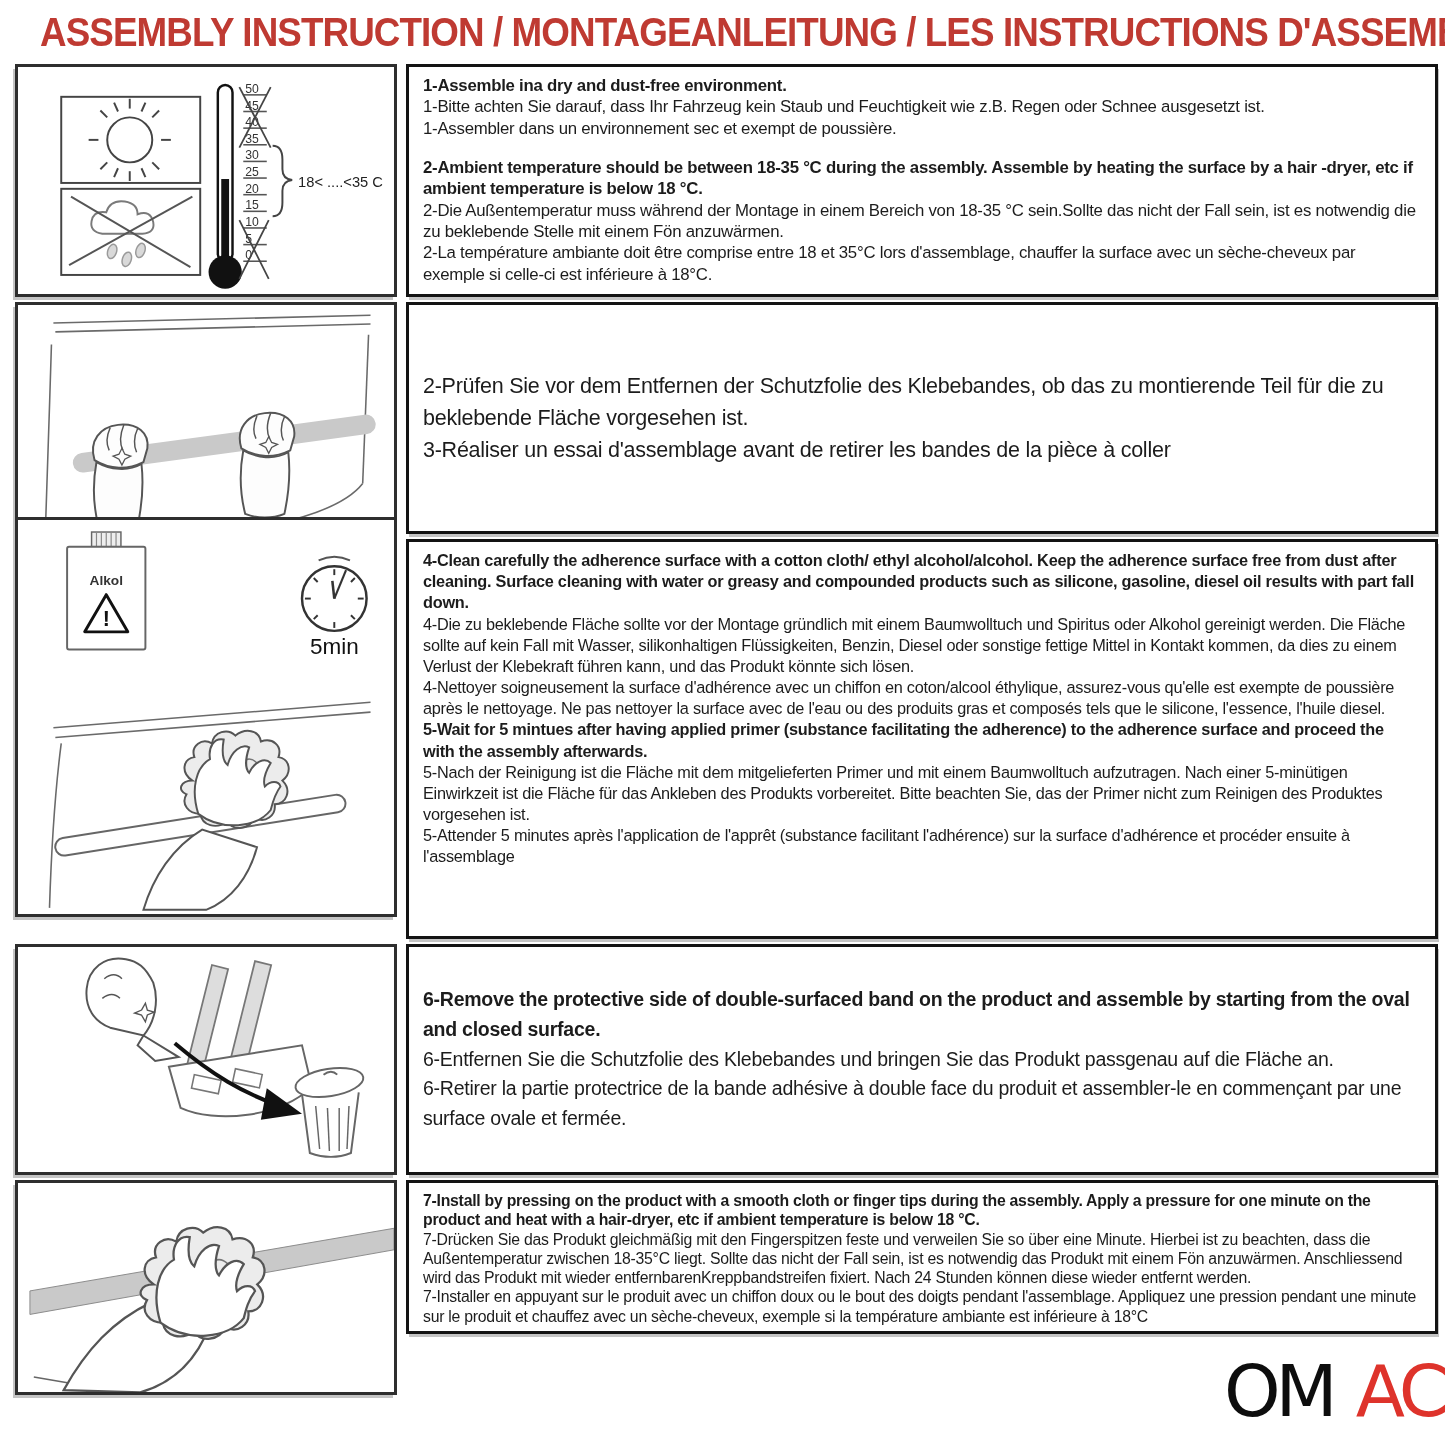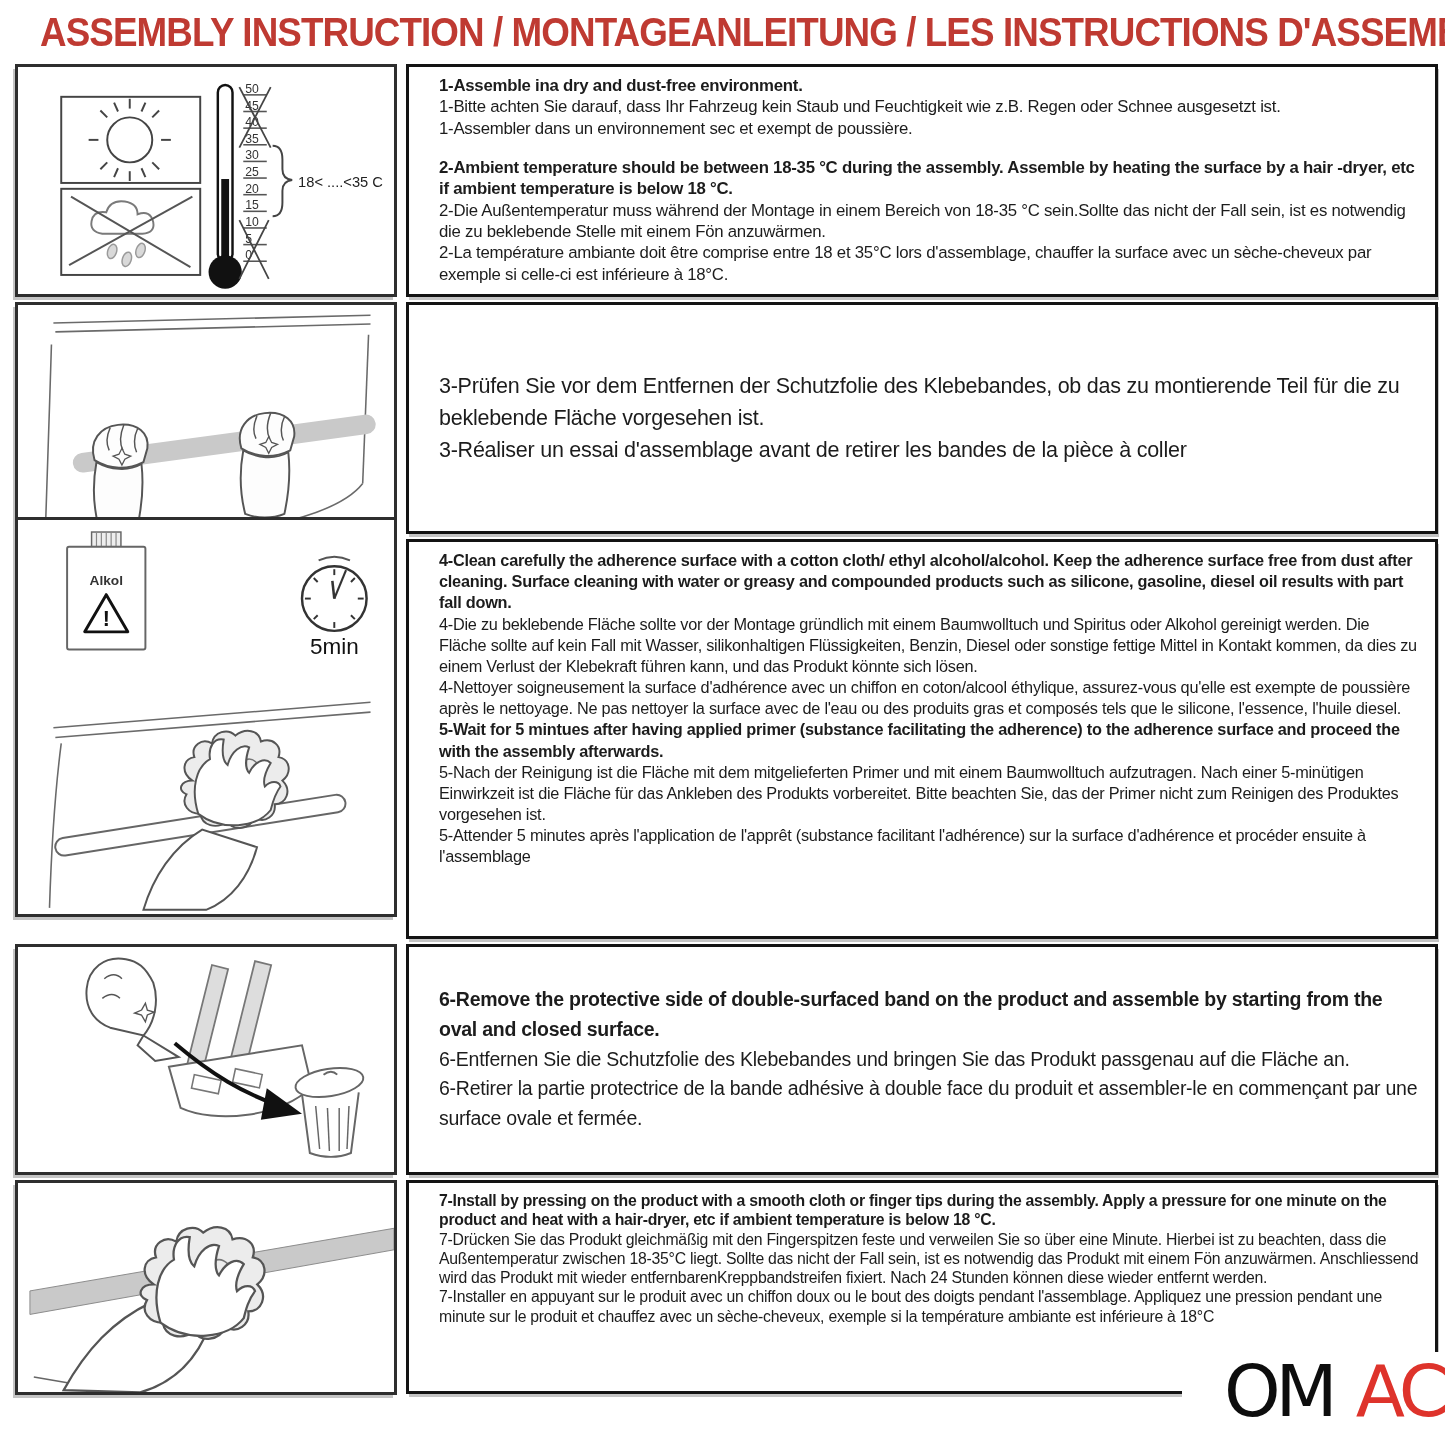--- a/index.html
+++ b/index.html
@@ -5,21 +5,21 @@
   html,body{margin:0;padding:0;background:#ffffff;}
   .page{position:relative;width:1445px;height:1445px;background:#fff;overflow:hidden;
         font-family:"Liberation Sans",sans-serif;color:#1c1c1c;}
   .title{position:absolute;left:40px;top:10px;font-size:40px;font-weight:800;
          color:#bf3a32;letter-spacing:-1px;white-space:nowrap;
          transform:scaleX(0.92);transform-origin:left center;}
   .illus-box{position:absolute;left:15px;width:382px;border:3px solid #2e2e2e;background:#fff;
              box-shadow:-3px 4px 0 -1px #c4c4c4;box-sizing:border-box;padding-left:8px;}
   .illus-box svg{display:block;width:100%;height:100%;}
   .text-box{position:absolute;left:406px;width:1032px;border:3px solid #131313;background:#fff;
-            box-shadow:2px 4px 0 -1px #c4c4c4;box-sizing:border-box;padding:8px 16px 8px 30px;}
+            box-shadow:2px 4px 0 -1px #c4c4c4;box-sizing:border-box;padding:8px 16px 8px 14px;}
   .text-box.center{display:flex;flex-direction:column;justify-content:center;}
   .para{margin:0;letter-spacing:-0.25px;}
   .para.bold{font-weight:700;}
   .s1 .para{font-size:16.8px;line-height:1.27;}
   .s1 .para.gap{margin-top:18px;}
   .s2 .para{font-size:21.5px;line-height:1.5;}
   .s3 .para{font-size:16.3px;line-height:1.3;}
   .s3 .para.gap{}
   .s4 .para{font-size:19.5px;line-height:1.52;}
   .s5 .para{font-size:15.8px;line-height:1.22;}
@@ -145,21 +145,21 @@
       <g transform="translate(212,106)" fill="#fdfdfd" stroke="#555" stroke-width="2">
         <path d="M10,40 C6,62 6,82 12,105 C24,110 40,110 52,105 C57,82 58,60 56,42 C42,50 24,48 10,40 Z"></path>
         <path d="M8,38 C2,18 14,4 32,2 C52,0 64,10 62,26 L58,40 C42,48 24,48 8,38 Z"></path>
         <path d="M24,5 C20,14 20,22 23,28 M38,2 C34,12 34,22 37,28 M52,6 C48,14 48,24 51,30" fill="none" stroke-width="1.5"></path>
         <path d="M36,26 l3,6 6,2 -6,3 -3,6 -3,-6 -6,-3 6,-2 Z" stroke-width="1.3"></path>
       </g>
     </svg>
   </div>
   <div class="text-box s2 center" style="top:302px;height:232px;">
     <div>
-        <p class="para">3-Prüfen Sie vor dem Entfernen der Schutzfolie des Klebebandes, ob das zu montierende Teil für die zu beklebende Fläche vorgesehen ist.</p>
+        <p class="para">2-Prüfen Sie vor dem Entfernen der Schutzfolie des Klebebandes, ob das zu montierende Teil für die zu beklebende Fläche vorgesehen ist.</p>
         <p class="para">3-Réaliser un essai d'assemblage avant de retirer les bandes de la pièce à coller</p>
       </div>
   </div>
 
   <div class="illus-box" style="top:517px;height:400px;">
     <svg viewBox="0 0 376 394">
 
       <g>
         <rect x="67" y="8" width="30" height="15" fill="#eee" stroke="#666" stroke-width="1.5"></rect>
         <g stroke="#888" stroke-width="1.2">
@@ -277,21 +277,21 @@
         <path d="M30,62 C18,54 20,40 32,38 C28,26 40,18 50,24 C52,12 66,8 74,16 C84,8 98,10 100,22
                  C112,18 122,26 118,38 C130,40 132,54 122,62 C132,72 126,86 114,86 C116,98 104,106 94,100
                  C88,112 72,114 66,104 C54,112 40,108 38,96 C26,96 18,86 24,76 C14,72 18,62 30,62 Z" fill="#ececec" stroke="#555" stroke-width="2"></path>
         <path d="M48,50 q8,-8 16,0 M80,44 q8,-8 16,0 M60,80 q8,-8 16,0" fill="none" stroke="#777" stroke-width="1.5"></path>
         <path d="M36,96 C28,70 34,48 48,40 C46,28 52,18 62,20 C60,32 61,42 66,46 C70,32 80,24 88,28
                  C84,40 84,50 88,54 C94,42 104,38 110,44 C104,54 102,62 104,68 C110,62 118,62 120,68
                  C114,76 112,84 110,92 C96,110 60,114 36,96 Z" fill="#fff" stroke="#555" stroke-width="2"></path>
       </g>
     </svg>
   </div>
-  <div class="text-box s5" style="top:1180px;height:214px;">
+  <div class="text-box s5" style="top:1180px;height:154px;">
     <div>
         <p class="para bold">7-Install by pressing on the product with a smooth cloth or finger tips during the assembly. Apply a pressure for one minute on the product and heat with a hair-dryer, etc if ambient temperature is below 18 °C.</p>
         <p class="para">7-Drücken Sie das Produkt gleichmäßig mit den Fingerspitzen feste und verweilen Sie so über eine Minute. Hierbei ist zu beachten, dass die Außentemperatur zwischen 18-35°C liegt. Sollte das nicht der Fall sein, ist es notwendig das Produkt mit einem Fön anzuwärmen. Anschliessend wird das Produkt mit wieder entfernbarenKreppbandstreifen fixiert. Nach 24 Stunden können diese wieder entfernt werden.</p>
         <p class="para">7-Installer en appuyant sur le produit avec un chiffon doux ou le bout des doigts pendant l'assemblage. Appliquez une pression pendant une minute sur le produit et chauffez avec un sèche-cheveux, exemple si la température ambiante est inférieure à 18°C</p>
       </div>
   </div>
 
   <div class="logo">
     <span class="black">OM</span>
       <span class="red">AC</span>

